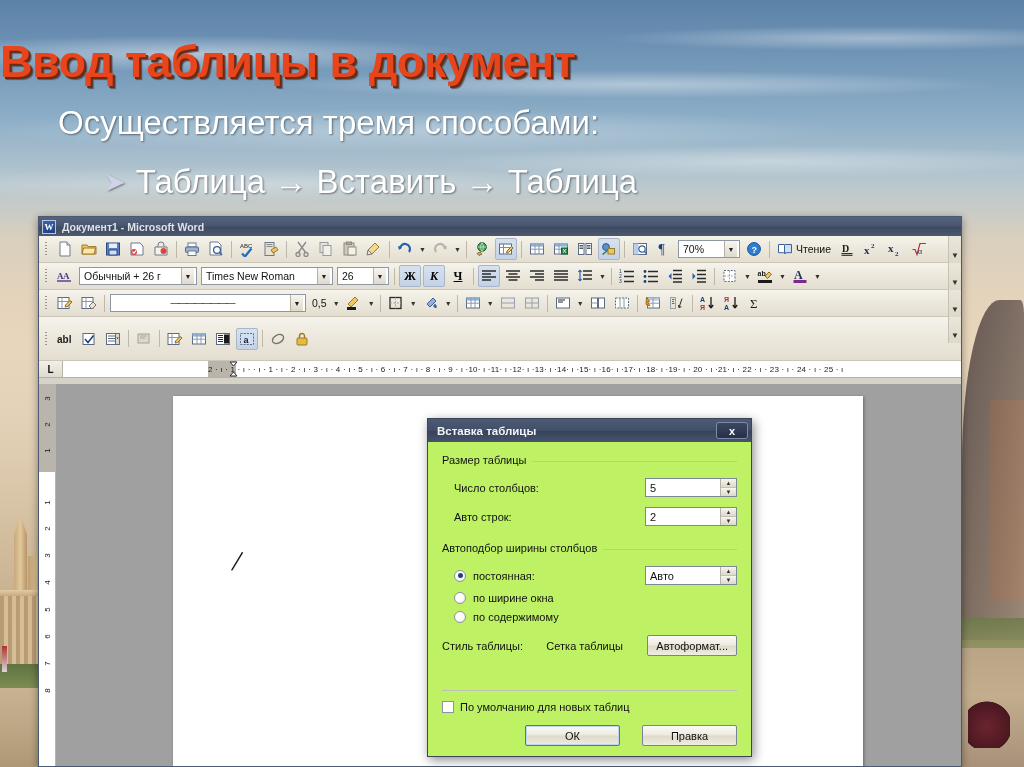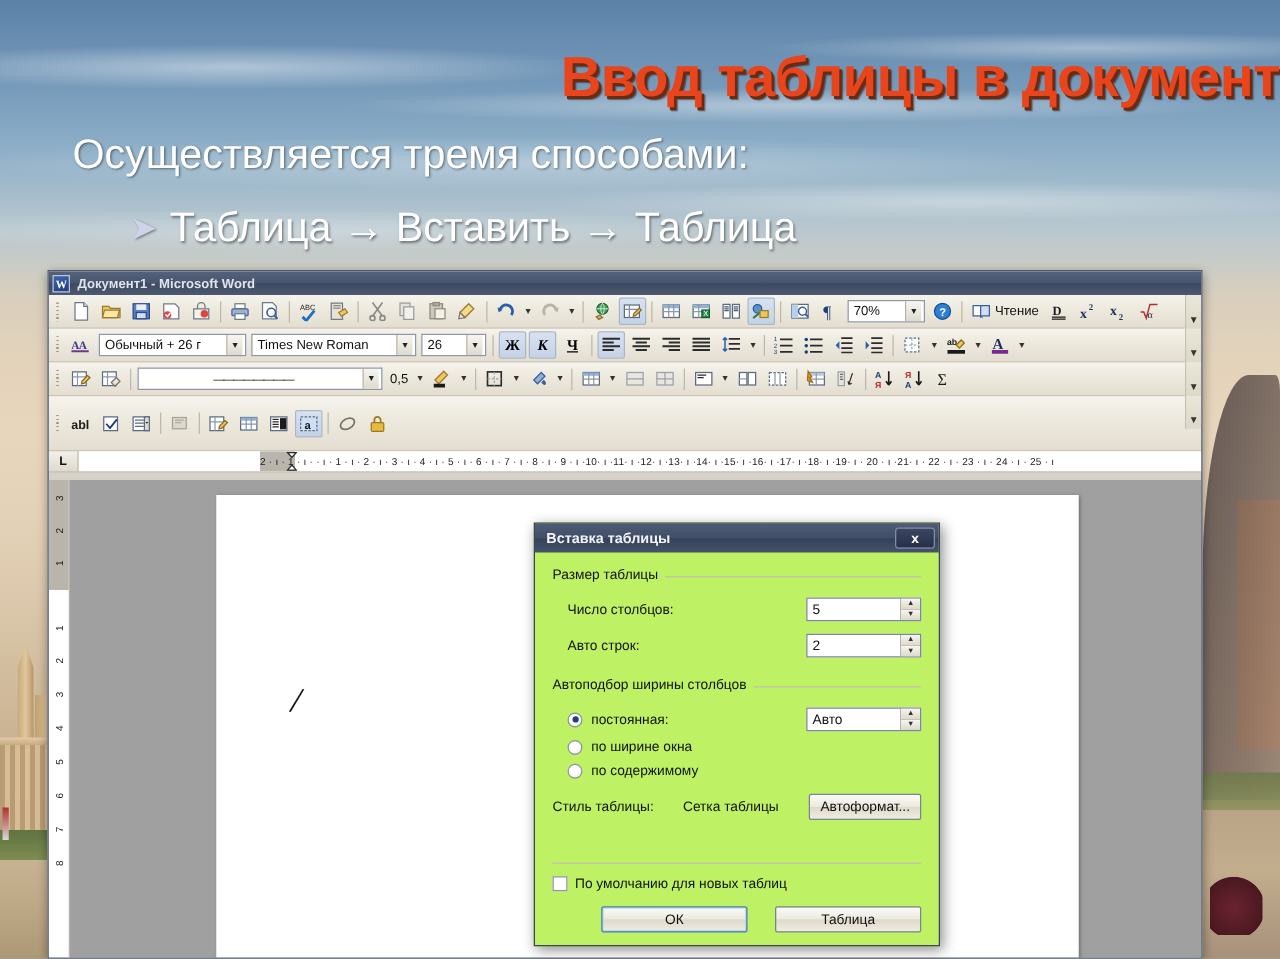--- a/index.html
+++ b/index.html
@@ -92,21 +92,21 @@
     background: linear-gradient(180deg,#c7b391 0%,#bda886 50%,#ad9876 100%);
   }
   #bg-flag {
     position: absolute; left: 2px; top: 646px; width: 5px; height: 26px;
     background: linear-gradient(180deg,#b03030,#d8d8d8);
   }
 
   
   #title {
     position: absolute; left: 0; top: 36px; width: 1024px;
-    text-align: right;
+    text-align: left;
     font-family: "Liberation Sans", sans-serif;
     font-weight: bold;
     font-size: 45px;
     line-height: 52px;
     color: #e8451c;
     letter-spacing: -.5px;
     text-shadow: 2px 2px 0 #6b2a12, 3px 3px 1px rgba(40,15,8,.5);
     white-space: nowrap;
   }
   #subtitle {
@@ -344,21 +344,21 @@
   #dlg-bottom {
     position: absolute; left: 14px; right: 14px; bottom: 12px;
   }
   #dlg-hr { height: 1px; background: #c2bfb6; margin-bottom: 10px; }
   .check-row { display: flex; align-items: center; gap: 6px; margin-bottom: 12px; }
   .checkbox {
     width: 12px; height: 12px; background: #fff; border: 1px solid #8b94a5;
     flex: 0 0 12px;
   }
   #dlg-buttons { display: flex; justify-content: flex-end; gap: 9px; }
-  #dlg-buttons .btn { width: 117px; padding: 0; }
+  #dlg-buttons .btn { width: 95px; padding: 0; }
 </style>
 </head>
 <body>
 
 <div id="bg"></div>
 <div id="bg-building"></div>
 <div id="bg-building2"></div>
 <div id="bg-ground-r"></div>
 <div id="bg-road-r"></div>
 <div id="bg-bush-r"></div>
@@ -1013,17 +1013,17 @@
     </div>
 
     <div id="dlg-bottom">
       <div id="dlg-hr"></div>
       <div class="check-row">
         <span class="checkbox"></span>
         <span>По умолчанию для новых таблиц</span>
       </div>
       <div id="dlg-buttons">
         <div class="btn focus">ОК</div>
-        <div class="btn">Таблица</div>
+        <div class="btn">Правка</div>
       </div>
     </div>
   </div>
 </div>
 
 </body></html>

